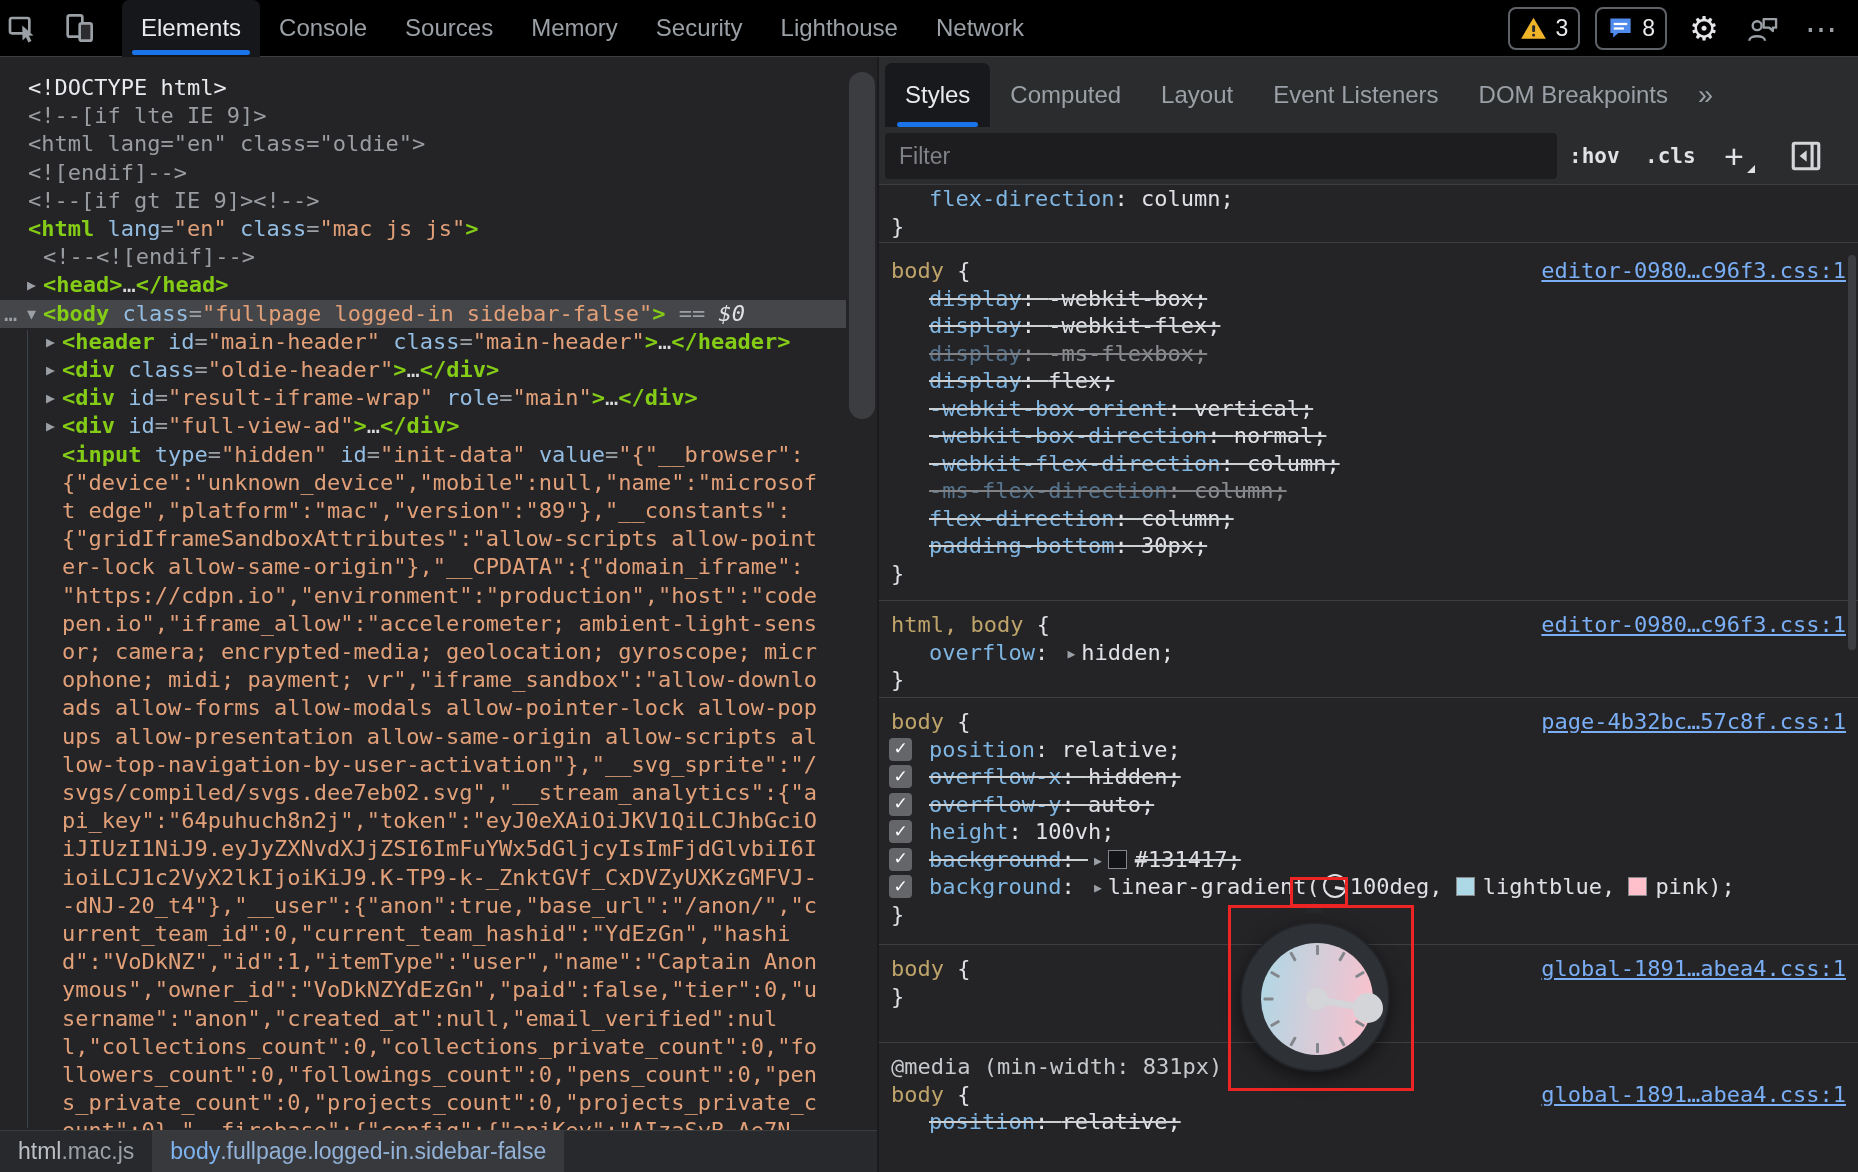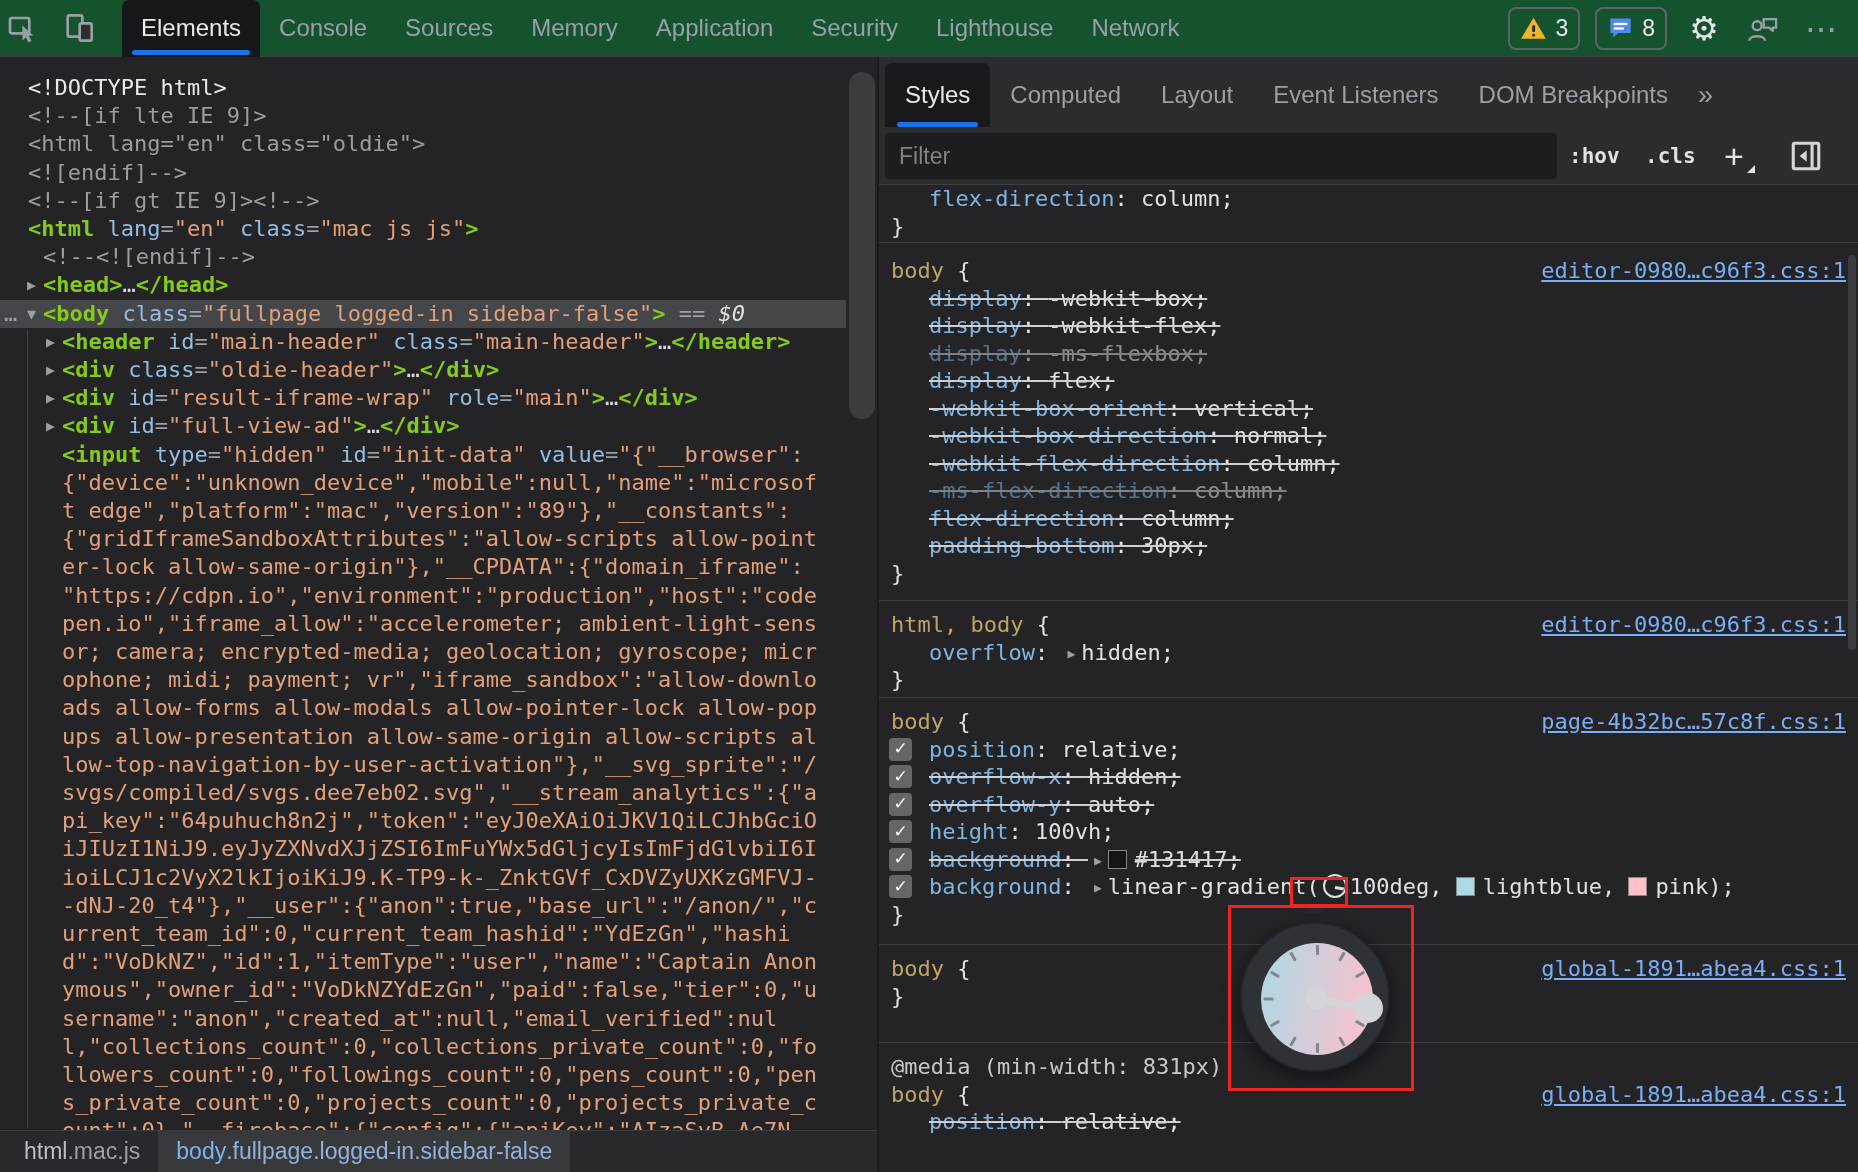--- a/index.html
+++ b/index.html
@@ -5,21 +5,21 @@
   * { margin:0; padding:0; box-sizing:border-box; }
   body { background:#111; }
   #app {
     position:relative; width:1858px; height:1172px; overflow:hidden;
     background:#242427; font-family:"Liberation Sans", sans-serif;
     -webkit-font-smoothing:antialiased;
   }
   
   #toolbar {
     position:absolute; left:0; top:0; width:1858px; height:57px;
-    background:#14532d; border-bottom:1px solid #3d3e41;
+    background:#000000; border-bottom:1px solid #3d3e41;
     display:flex; align-items:center;gap:13px;
   }
   .tb-icon { width:44px; height:44px; display:flex; align-items:center; justify-content:center; flex:0 0 auto; }
   #main-tabs { display:flex; height:57px; margin-left:8px; }
   .main-tab {
     height:57px; display:flex; align-items:center; padding:0 19px;
     color:#9aa0a6; font-size:24px; position:relative; white-space:nowrap;
   }
   .main-tab.selected { background:#16171a; color:#e8eaed; border-radius:7px 7px 0 0; }
   .main-tab.selected .underline {
@@ -59,21 +59,21 @@
   }
   #pane-divider { position:absolute; left:877px; top:57px; width:2px; height:1115px; background:#1b1b1d; }
   
   #status-bar {
     position:absolute; left:0; top:1130px; width:877px; height:42px;
     background:#28292c; border-top:1px solid #3b3c3e;
     display:flex; align-items:stretch; font-size:23px;
   }
   .crumb { display:flex; align-items:center; padding:0 18px; white-space:nowrap; }
   .crumb.active { background:#38393d; }
-  .crumb .el1 { color:#bcbfc3;margin-left:6px; } .crumb .mods1 { color:#9aa0a6; }
+  .crumb .el1 { color:#bcbfc3; } .crumb .mods1 { color:#9aa0a6; }
   .crumb .el2 { color:#7fb3ef; } .crumb .mods2 { color:#93b2d8; }
   
   #right-pane {
     position:absolute; left:879px; top:57px; width:979px; height:1115px;
     background:#242427; overflow:hidden;
   }
   #rp-tabbar {
     position:absolute; left:0; top:0; width:979px; height:70px;
     background:#2b2c2e; display:flex; align-items:center; padding-left:6px;
   }
@@ -172,23 +172,20 @@
           <div class="underline"></div>
         </div>
         <div class="main-tab">
           <span>Console</span>
         </div>
         <div class="main-tab">
           <span>Sources</span>
         </div>
         <div class="main-tab">
           <span>Memory</span>
-        </div>
-        <div class="main-tab">
-          <span>Application</span>
         </div>
         <div class="main-tab">
           <span>Security</span>
         </div>
         <div class="main-tab">
           <span>Lighthouse</span>
         </div>
         <div class="main-tab">
           <span>Network</span>
         </div>

